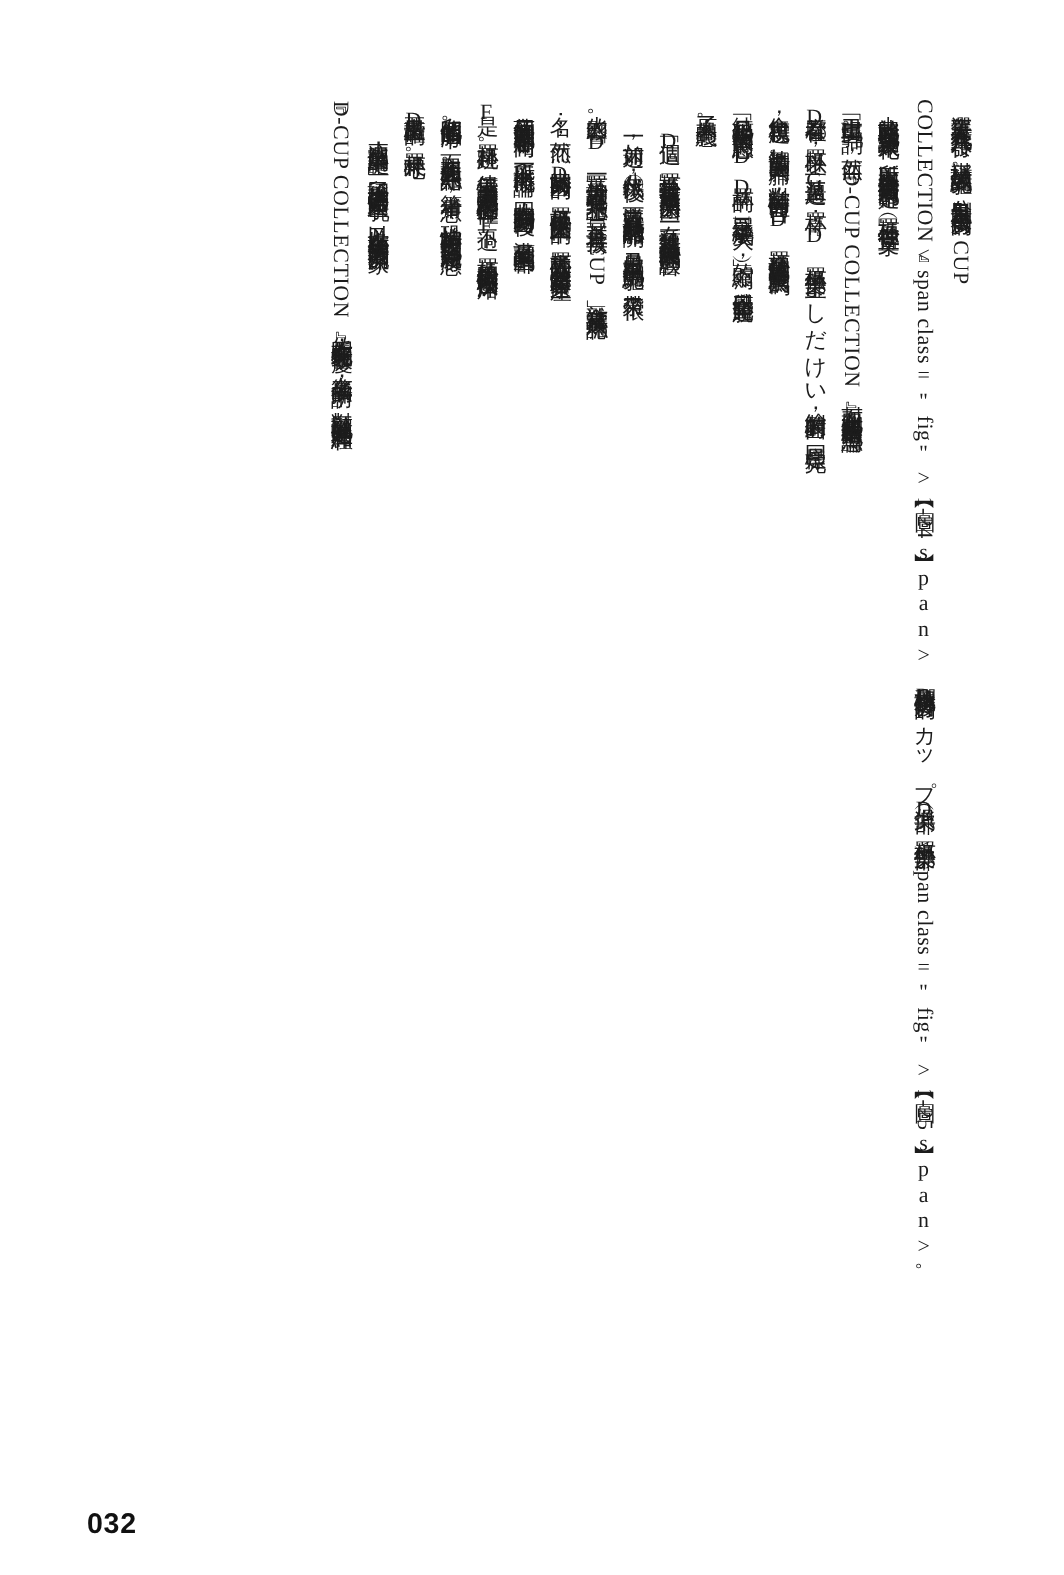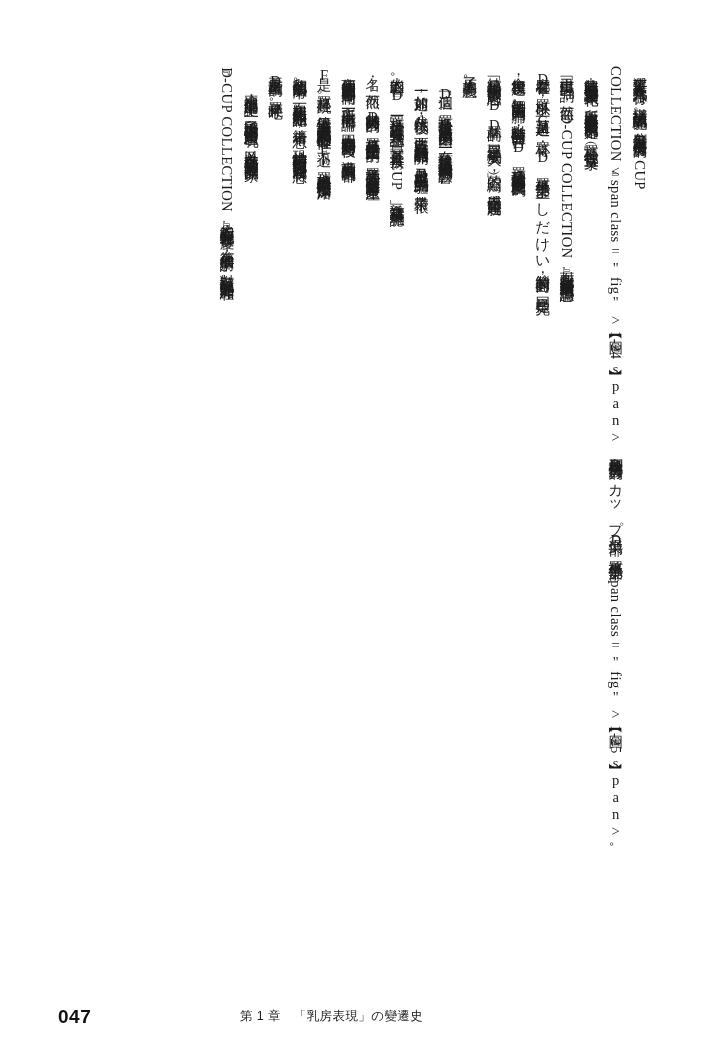--- a/index.html
+++ b/index.html
@@ -116,17 +116,16 @@
       <div class="vcol">名；然而，由於當時外國的D罩杯尺碼實際上比日本的D罩杯大了兩圈左右（雖然當時各家生產</div>
       <div class="vcol">商使用的測量基準都各不相同，所以不能一概而論），因此實際翻開封面後，讀者見到的胸圍都</div>
       <div class="vcol">是F罩杯起跳。儘管男性讀者大概不太關心尺碼的正確性，不過F罩杯的視覺印象恐怕已深深烙</div>
       <div class="vcol">印在他們的腦海中。而妄想會扭曲人的認知。筆者猜想，恐怕當時的作家們也打一開始就沒有想</div>
       <div class="vcol">要畫出正確的D罩杯尺寸吧。</div>
       <div class="vcol indent">這兩部選集的誕生，印證了世界的確開始追求巨乳，以及世上存在著贊同這波潮流的作家。</div>
       <div class="vcol">『<span class="lat">D-CUP COLLECTION</span>』的看板作家北御牧慶，在筆者的採訪中，對於巨乳崛起的理由和經</div>
     </div>
 
   <div class="footer">
-    <div class="folio">047</div>
-    <div class="running-head">第 1 章　「乳房表現」の變遷史</div>
+    <div class="folio">032</div>
   </div>
 
 </div>
 
 </body></html>

